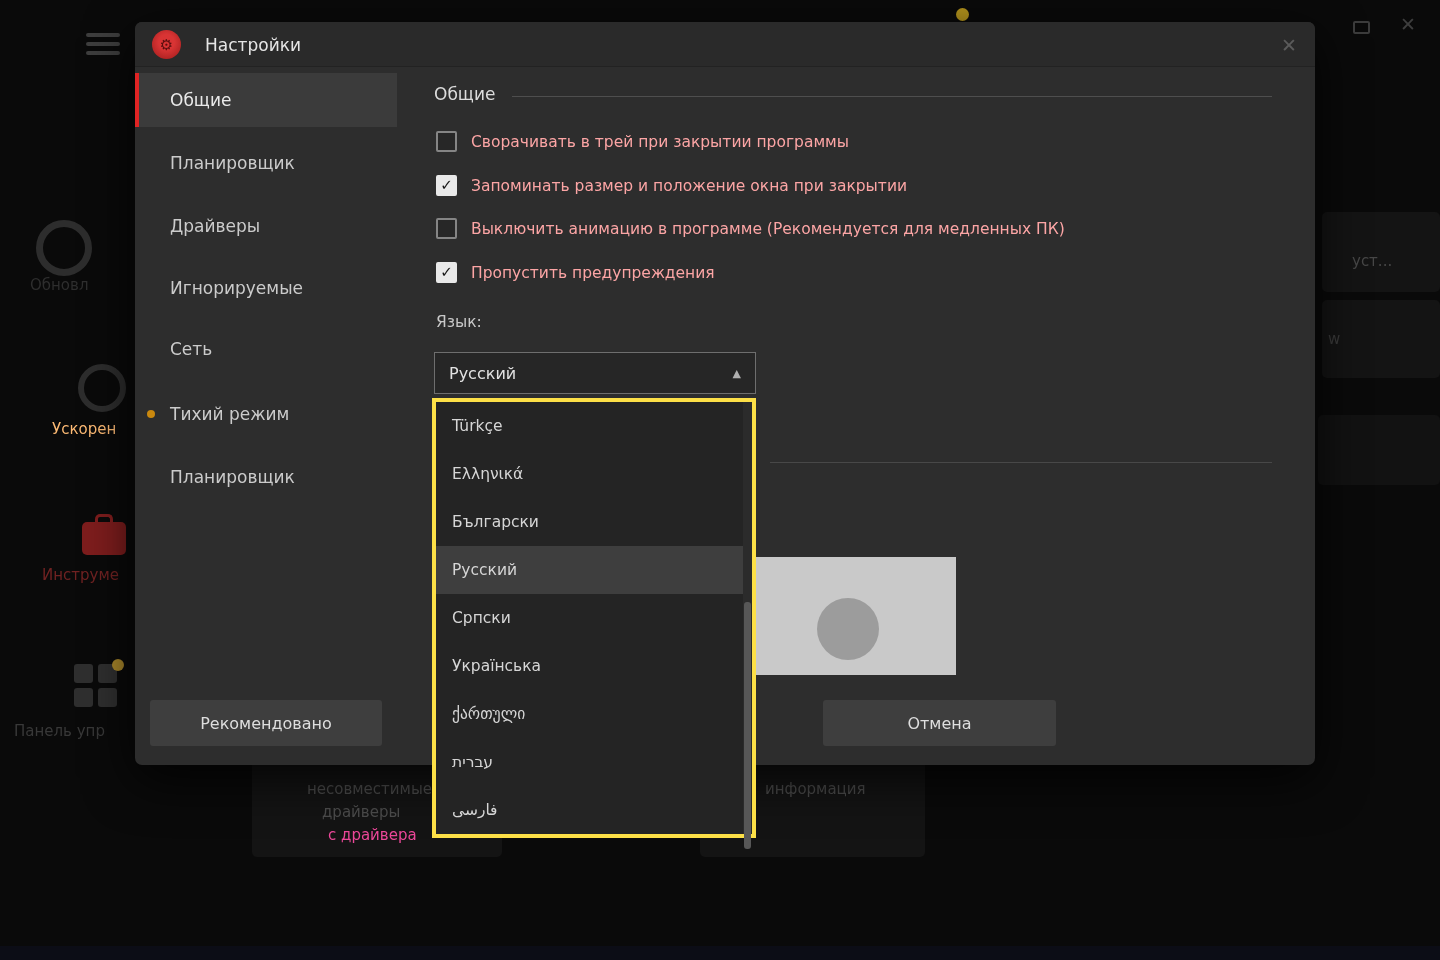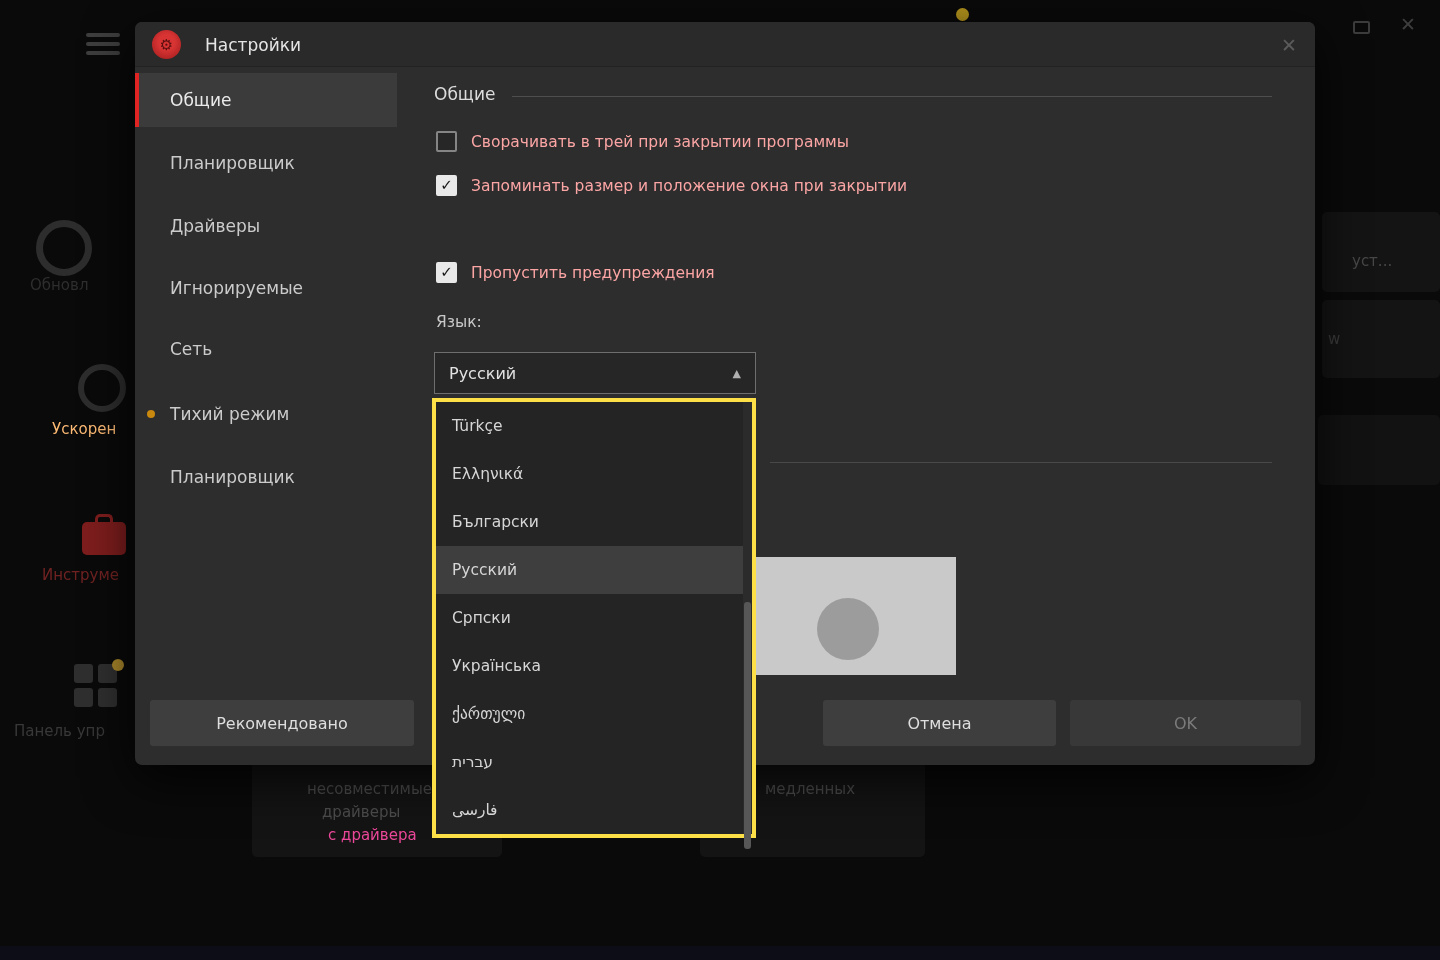--- a/index.html
+++ b/index.html
@@ -110,21 +110,21 @@
   <div class="bg-frag" style="left:1352px;top:252px;color:#474747;">уст...</div>
   <div class="bg-card" style="left:1322px;top:300px;width:118px;height:78px;"></div>
   <div class="bg-frag" style="left:1328px;top:330px;color:#3a3a3a;">w</div>
   <div class="bg-card" style="left:1318px;top:415px;width:122px;height:70px;background:#121212;"></div>
 
   <div class="bg-card" style="left:252px;top:752px;width:250px;height:105px;"></div>
   <div class="bg-frag" style="left:295px;top:780px;color:#4d4d4d;margin-left:12px;">несовместимые</div>
   <div class="bg-frag" style="left:322px;top:803px;color:#4d4d4d;">драйверы</div>
   <div class="bg-frag" style="left:328px;top:826px;color:#ec4899;">с драйвера</div>
   <div class="bg-card" style="left:700px;top:752px;width:225px;height:105px;"></div>
-  <div class="bg-frag" style="left:765px;top:780px;color:#4d4d4d;">медленных</div>
+  <div class="bg-frag" style="left:765px;top:780px;color:#4d4d4d;">информация</div>
 
   <div class="notif-dot"></div>
   <div class="win-restore"></div>
   <div class="win-close">✕</div>
   <div class="bottom-strip"></div>
 
   <div class="dialog">
     <div class="titlebar">
       <div class="app-icon">
           <span>⚙</span>
@@ -162,41 +162,44 @@
     <div class="opt-row" style="top:109px;">
       <span class="checkbox"></span>
       <span class="opt-label">Сворачивать в трей при закрытии программы</span>
     </div>
     <div class="opt-row" style="top:153px;">
       <span class="checkbox checked">
           <span class="check-glyph">✓</span>
         </span>
       <span class="opt-label">Запоминать размер и положение окна при закрытии</span>
     </div>
+    <div class="opt-row" style="top:196px;">
+      <span class="checkbox"></span>
+      <span class="opt-label">Выключить анимацию в программе (Рекомендуется для медленных ПК)</span>
+    </div>
     <div class="opt-row" style="top:240px;">
       <span class="checkbox checked">
           <span class="check-glyph">✓</span>
         </span>
       <span class="opt-label">Пропустить предупреждения</span>
     </div>
 
     <div class="lang-label">Язык:</div>
     <div class="select">
       <span>Русский</span>
       <span class="caret">▲</span>
     </div>
 
     <div class="sep-line"></div>
     <div class="placeholder">
       <div class="placeholder-circle"></div>
     </div>
 
-    <button class="btn" style="left:15px;width:264px;text-align:center;">Рекомендовано</button>
+    <button class="btn" style="left:15px;width:232px;text-align:center;">Рекомендовано</button>
     <button class="btn" style="left:688px;width:233px;">Отмена</button>
-    <button class="btn disabled" style="left:935px;width:231px;">OK</button>
   </div>
 
   <div class="dropdown">
     <div class="dd-option">
         <span>Türkçe</span>
       </div>
     <div class="dd-option">
         <span>Ελληνικά</span>
       </div>
     <div class="dd-option">

